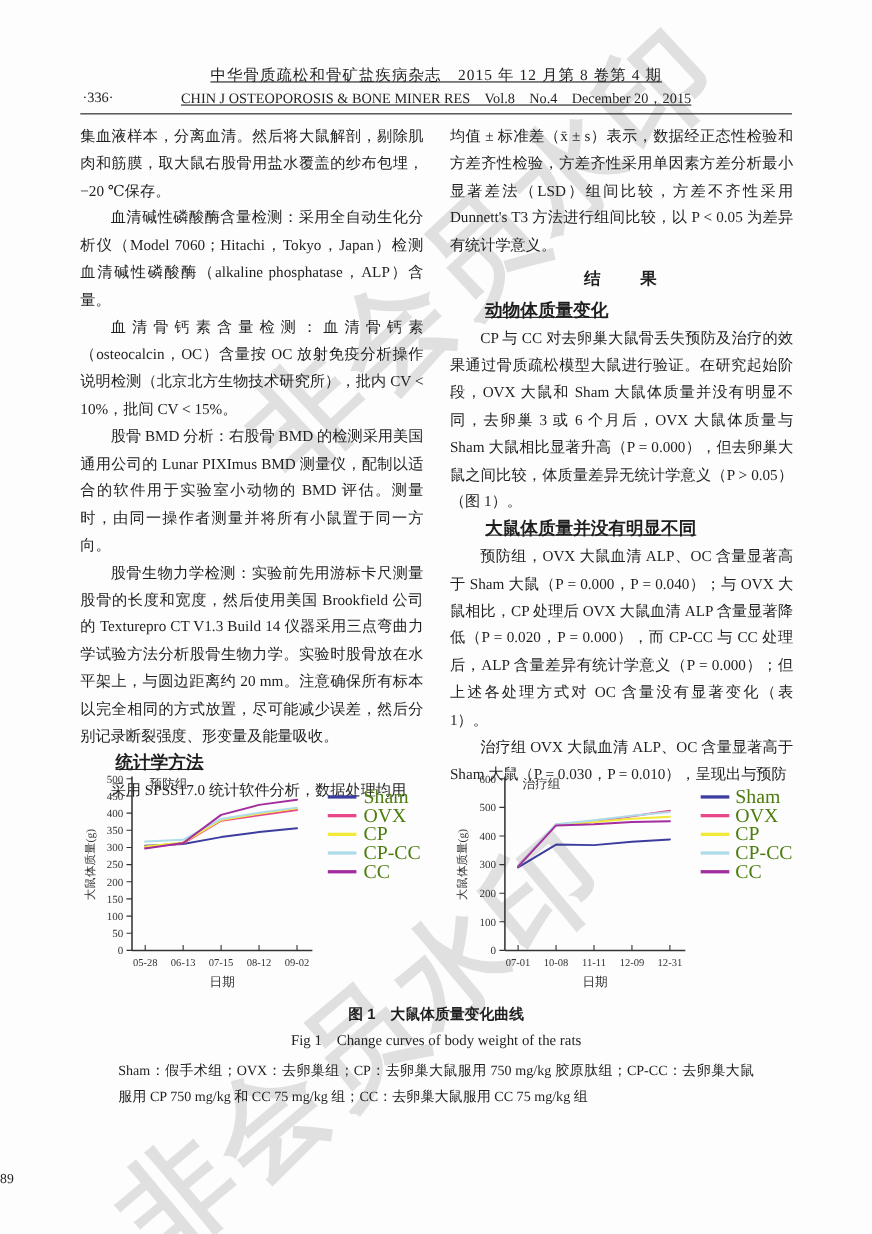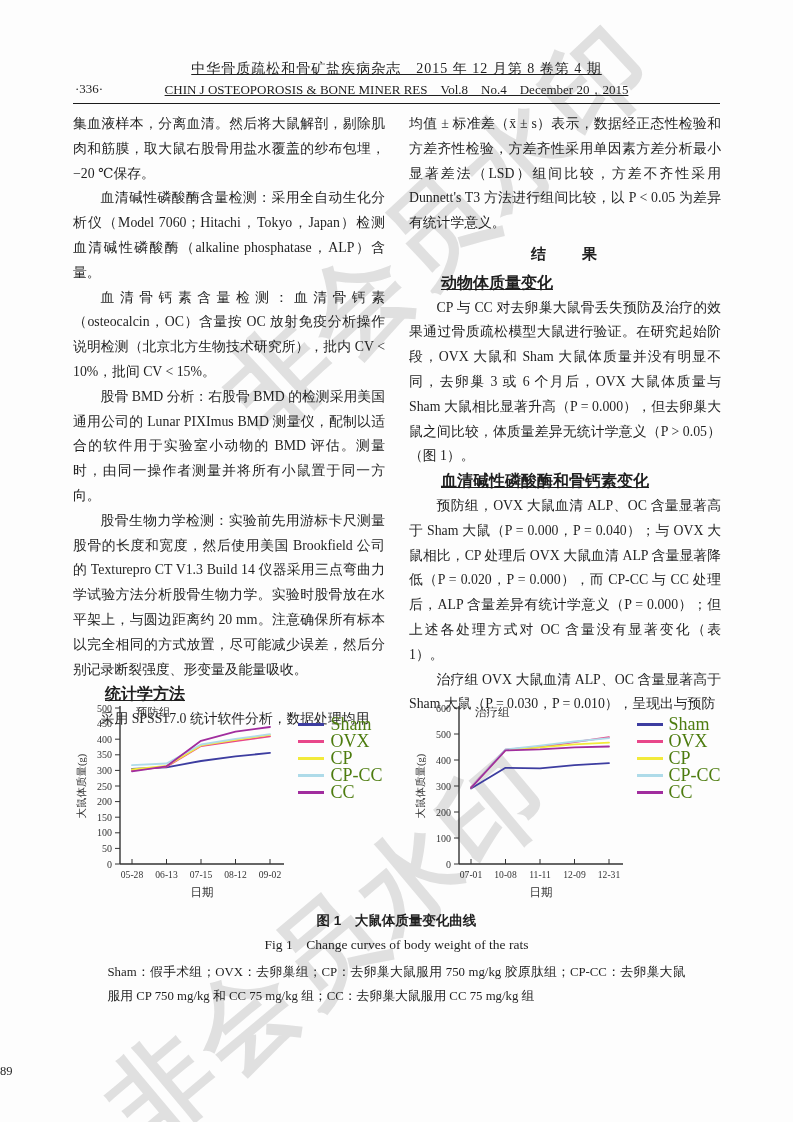--- a/index.html
+++ b/index.html
@@ -72,21 +72,21 @@
         <p class="p-indent">股骨 BMD 分析：右股骨 BMD 的检测采用美国通用公司的 Lunar PIXImus BMD 测量仪，配制以适合的软件用于实验室小动物的 BMD 评估。测量时，由同一操作者测量并将所有小鼠置于同一方向。</p>
         <p class="p-indent">股骨生物力学检测：实验前先用游标卡尺测量股骨的长度和宽度，然后使用美国 Brookfield 公司的 Texturepro CT V1.3 Build 14 仪器采用三点弯曲力学试验方法分析股骨生物力学。实验时股骨放在水平架上，与圆边距离约 20 mm。注意确保所有标本以完全相同的方式放置，尽可能减少误差，然后分别记录断裂强度、形变量及能量吸收。</p>
         <p class="subhead">统计学方法</p>
         <p class="p-indent">采用 SPSS17.0 统计软件分析，数据处理均用</p>
       </div>
       <div class="col">
         <p>均值 ± 标准差（x̄ ± s）表示，数据经正态性检验和方差齐性检验，方差齐性采用单因素方差分析最小显著差法（LSD）组间比较，方差不齐性采用 Dunnett's T3 方法进行组间比较，以 P &lt; 0.05 为差异有统计学意义。</p>
         <p class="secthead">结　　果</p>
         <p class="subhead">动物体质量变化</p>
         <p class="p-indent">CP 与 CC 对去卵巢大鼠骨丢失预防及治疗的效果通过骨质疏松模型大鼠进行验证。在研究起始阶段，OVX 大鼠和 Sham 大鼠体质量并没有明显不同，去卵巢 3 或 6 个月后，OVX 大鼠体质量与 Sham 大鼠相比显著升高（P = 0.000），但去卵巢大鼠之间比较，体质量差异无统计学意义（P &gt; 0.05）（图 1）。</p>
-        <p class="subhead">血清碱性磷酸酶和骨钙素变化</p>
+        <p class="subhead">大鼠体质量并没有明显不同</p>
         <p class="p-indent">预防组，OVX 大鼠血清 ALP、OC 含量显著高于 Sham 大鼠（P = 0.000，P = 0.040）；与 OVX 大鼠相比，CP 处理后 OVX 大鼠血清 ALP 含量显著降低（P = 0.020，P = 0.000），而 CP-CC 与 CC 处理后，ALP 含量差异有统计学意义（P = 0.000）；但上述各处理方式对 OC 含量没有显著变化（表 1）。</p>
         <p class="p-indent">治疗组 OVX 大鼠血清 ALP、OC 含量显著高于 Sham 大鼠（P = 0.030，P = 0.010），呈现出与预防</p>
       </div>
     </div>
 
     <div class="figure">
       <div class="charts">
         <div class="chartblock">
           <div class="plot"><svg width="222" height="206" viewBox="0 0 222 206">
                 <line x1="48" y1="12" x2="48" y2="170" stroke="#333" stroke-width="1.4"></line>

